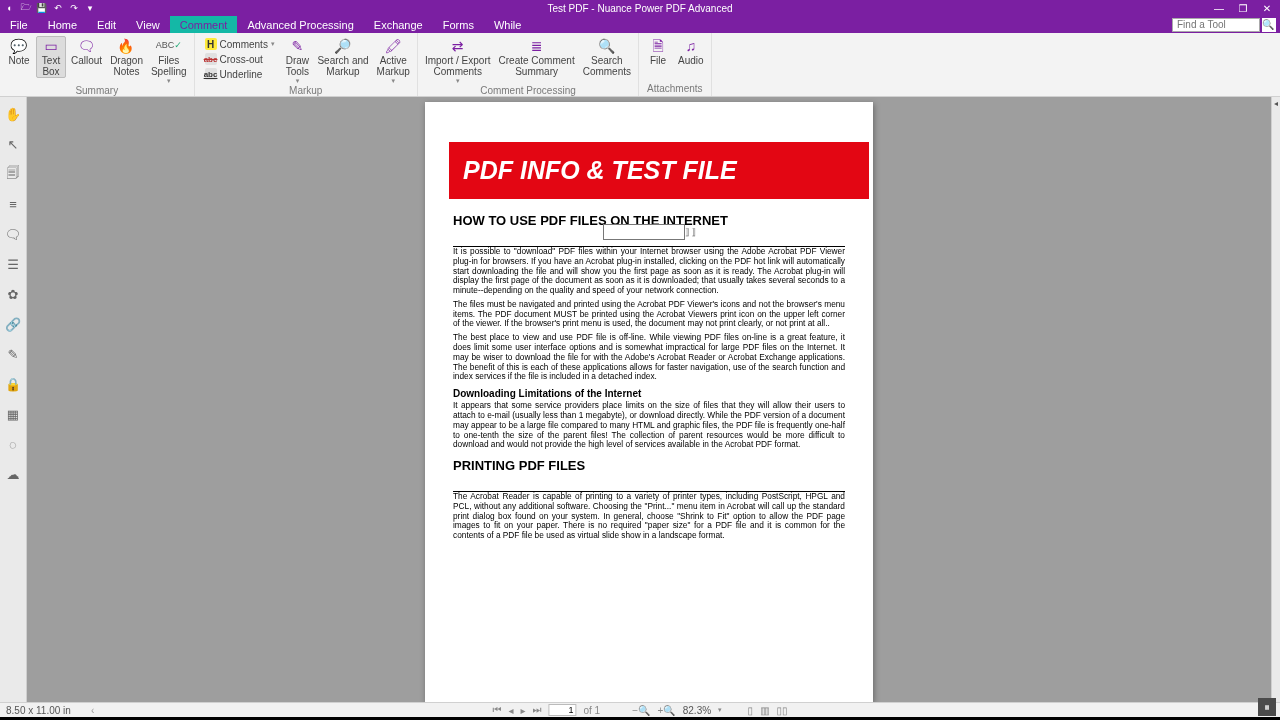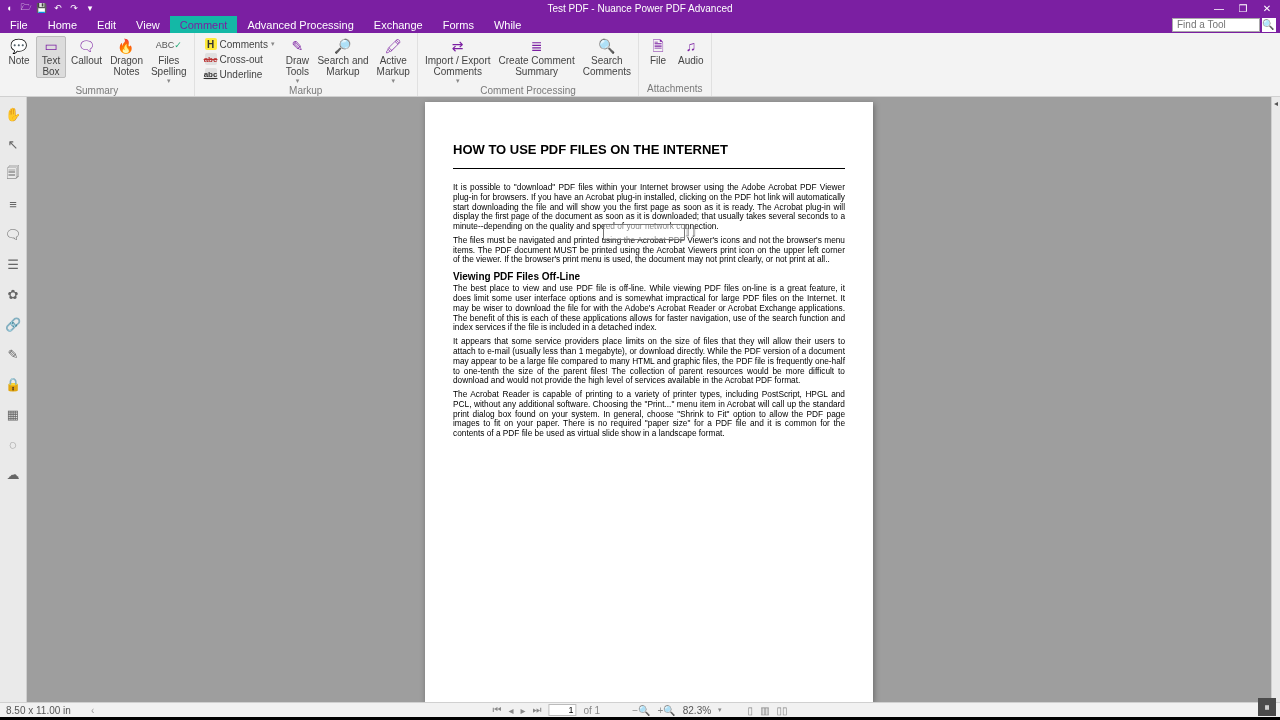--- a/index.html
+++ b/index.html
@@ -40,21 +40,21 @@
 
 .workspace { flex: 1; display: flex; background: #9e9e9e; position: relative; overflow: hidden; }
 .sidebar { width: 27px; background: #eaeaea; border-right: 1px solid #cfcfcf; display: flex; flex-direction: column; align-items: center; gap: 12px; padding-top: 8px; }
 .sidebar .sicon { width: 18px; height: 18px; display: flex; align-items: center; justify-content: center; color: #666; font-size: 13px; cursor: pointer; }
 .canvas { flex: 1; position: relative; display: flex; justify-content: center; overflow: hidden; }
 .rightstrip { width: 9px; background: #eaeaea; border-left: 1px solid #cfcfcf; }
 .rightstrip .tri { font-size: 8px; color: #555; text-align: center; padding-top: 2px; cursor: pointer; }
 
 .page { width: 448px; min-height: 580px; background: #fff; margin-top: 5px; box-shadow: 1px 2px 6px rgba(0,0,0,0.35); padding: 40px 28px 28px 28px; font-family: Georgia, 'Times New Roman', serif; color: #000; position: relative; }
 .page .banner { background: #e30613; color: #fff; font-style: italic; font-weight: bold; font-size: 25px; padding: 14px 14px; margin: 0 -24px 14px -4px; font-family: Arial, sans-serif; }
-.page h2 { font-family: Arial, sans-serif; font-size: 13px; font-weight: bold; border-bottom: 1px solid #000; padding-bottom: 11px; margin-bottom: 14px; }
+.page h2 { font-family: Arial, sans-serif; font-size: 13px; font-weight: bold; border-bottom: 1px solid #000; padding-bottom: 18px; margin-bottom: 0; }
 .page h3 { font-size: 10px; font-weight: bold; margin: 6px 0 2px 0; }
 .page p { font-size: 8.3px; line-height: 1.18; margin-bottom: 4px; text-align: justify; }
 
 .textbox-annot { position: absolute; border: 1px solid #777; background: rgba(255,255,255,0.5); left: 178px; top: 122px; width: 82px; height: 16px; }
 .textbox-annot .handle { position: absolute; right: -14px; top: 2px; font-size: 9px; color: #555; letter-spacing: 2px; }
 
 
 .statusbar { height: 15px; background: #f1f1f1; border-top: 1px solid #d0d0d0; display: flex; align-items: center; font-size: 10px; color: #555; padding: 0 6px; }
 .statusbar .sleft { display: flex; align-items: center; gap: 20px; }
 .pagenav { position: absolute; left: 50%; transform: translateX(-50%); display: flex; align-items: center; gap: 7px; }
@@ -222,26 +222,28 @@
       <span class="sicon">🔗</span>
       <span class="sicon">✎</span>
       <span class="sicon">🔒</span>
       <span class="sicon">▦</span>
       <span class="sicon">◌</span>
       <span class="sicon">☁</span>
     </div>
 
     <div class="canvas">
       <div class="page">
+        <div class="banner">PDF INFO &amp; TEST FILE</div>
         <h2>HOW TO USE PDF FILES ON THE INTERNET</h2>
         <p>It is possible to "download" PDF files within your Internet browser using the Adobe Acrobat PDF Viewer plug-in for browsers. If you have an Acrobat plug-in installed, clicking on the PDF hot link will automatically start downloading the file and will show you the first page as soon as it is ready. The Acrobat plug-in will display the first page of the document as soon as it is downloaded; that usually takes several seconds to a minute--depending on the quality and speed of your network connection.</p>
         <p>The files must be navigated and printed using the Acrobat PDF Viewer's icons and not the browser's menu items. The PDF document MUST be printed using the Acrobat Viewers print icon on the upper left corner of the viewer. If the browser's print menu is used, the document may not print clearly, or not print at all..</p>
-        <h3>Viewing PDF Files Off-Line</h3>
         <p>The best place to view and use PDF file is off-line. While viewing PDF files on-line is a great feature, it does limit some user interface options and is somewhat impractical for large PDF files on the Internet. It may be wiser to download the file for with the Adobe's Acrobat Reader or Acrobat Exchange applications. The benefit of this is each of these applications allows for faster navigation, use of the search function and index services if the file is included in a detached index.</p>
+        <h3>Downloading Limitations of the Internet</h3>
         <p>It appears that some service providers place limits on the size of files that they will allow their users to attach to e-mail (usually less than 1 megabyte), or download directly. While the PDF version of a document may appear to be a large file compared to many HTML and graphic files, the PDF file is frequently one-half to one-tenth the size of the parent files! The collection of parent resources would be more difficult to download and would not provide the high level of services available in the Acrobat PDF format.</p>
+        <h2 style="margin-top:8px">PRINTING PDF FILES</h2>
         <p>The Acrobat Reader is capable of printing to a variety of printer types, including PostScript, HPGL and PCL, without any additional software. Choosing the "Print..." menu item in Acrobat will call up the standard print dialog box found on your system. In general, choose "Shrink to Fit" option to allow the PDF page images to fit on your paper. There is no required "paper size" for a PDF file and it is common for the contents of a PDF file be used as virtual slide show in a landscape format.</p>
 
         <div class="textbox-annot">
           <span class="handle">⟧⟧</span>
         </div>
       </div>
     </div>
 
     <div class="rightstrip">
       <div class="tri">◂</div>

